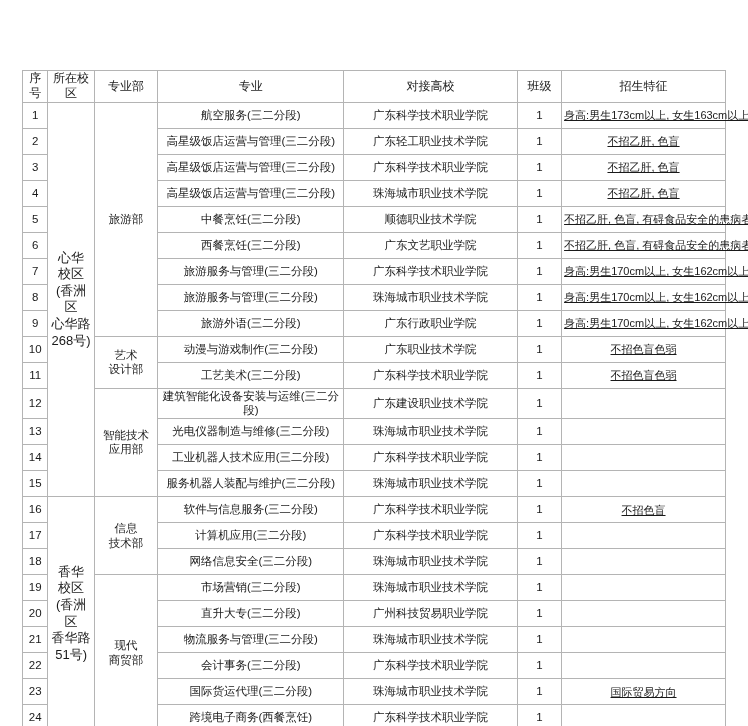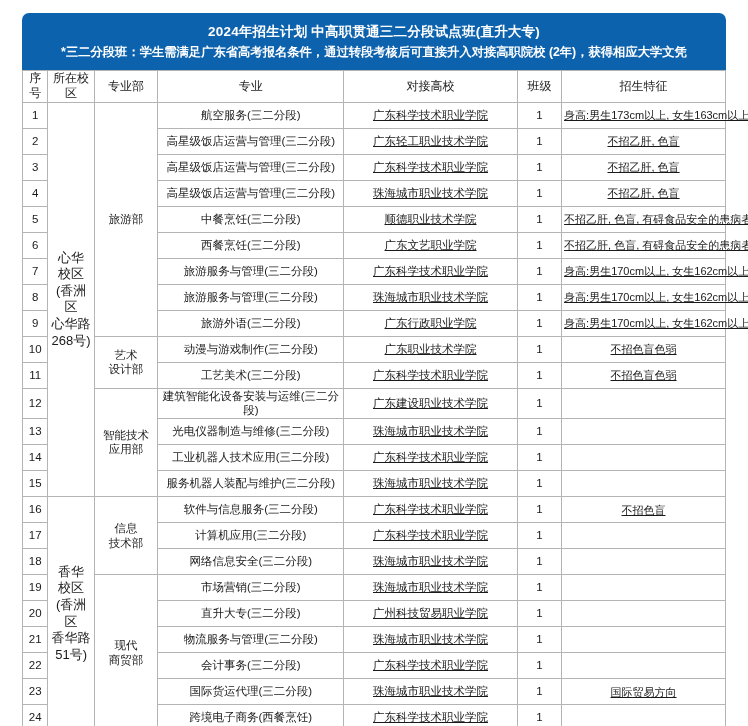--- a/index.html
+++ b/index.html
@@ -86,41 +86,37 @@
     font-size: 12px;
     background: #ffffff;
   }
   table.plan tbody td {
     height: 26px;
   }
   td.c-no      { width: 24px; }
   td.c-campus  { width: 44px; font-size: 13px; line-height: 1.35; }
   td.c-dept    { width: 60px; font-size: 11.5px; line-height: 1.35; }
   td.c-major   { width: 215px; }
-  td.c-college { width: 164px; text-decoration: underline; }
+  td.c-college { width: 164px; }
   td.c-class   { width: 42px; }
   td.c-feat    { width: 155px; font-size: 11px; white-space: nowrap; text-decoration: underline; }
 
   th.h-no      { width: 24px; }
   th.h-campus  { width: 44px; }
   th.h-dept    { width: 60px; margin-left: 38px; }
   th.h-major   { width: 176px; }
   th.h-college { width: 164px; }
   th.h-class   { width: 42px; }
   th.h-feat    { width: 155px; }
 </style>
 </head>
 <body>
 
 <div class="page">
 
-  <div class="banner">
-    <div class="banner-title">2024年招生计划 中高职贯通三二分段试点班(直升大专)</div>
-    <div class="banner-sub">*三二分段班：学生需满足广东省高考报名条件，通过转段考核后可直接升入对接高职院校 (2年)，获得相应大学文凭</div>
-  </div>
 
   <div class="tbl-wrap">
     <table class="plan">
       <thead>
         <tr>
           <th class="h-no">序号</th>
           <th class="h-campus">所在校区</th>
           <th class="h-dept">专业部</th>
           <th class="h-major">专业</th>
           <th class="h-college">对接高校</th>

